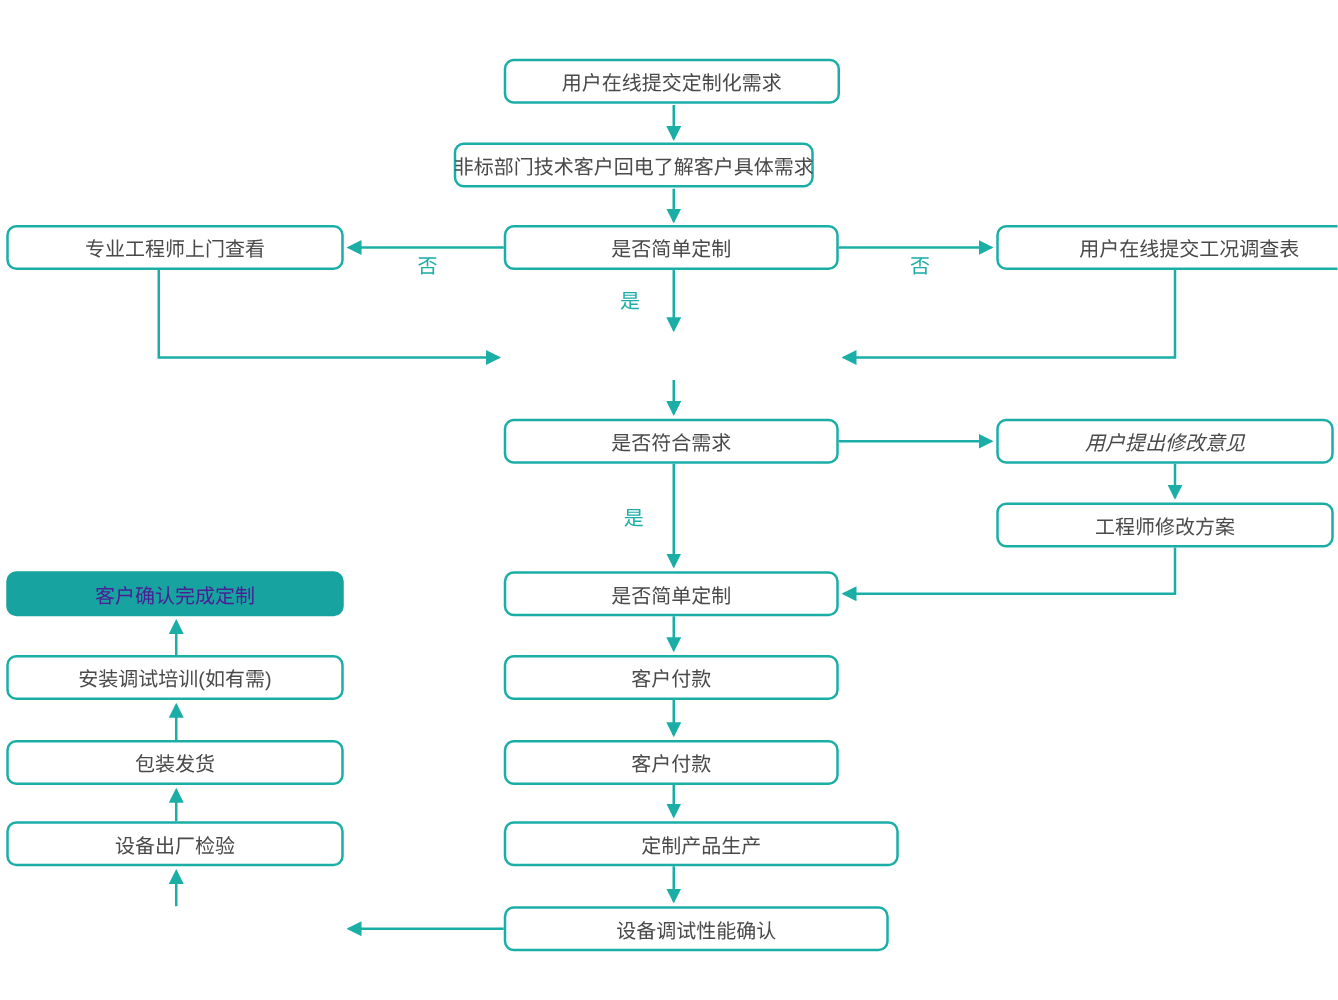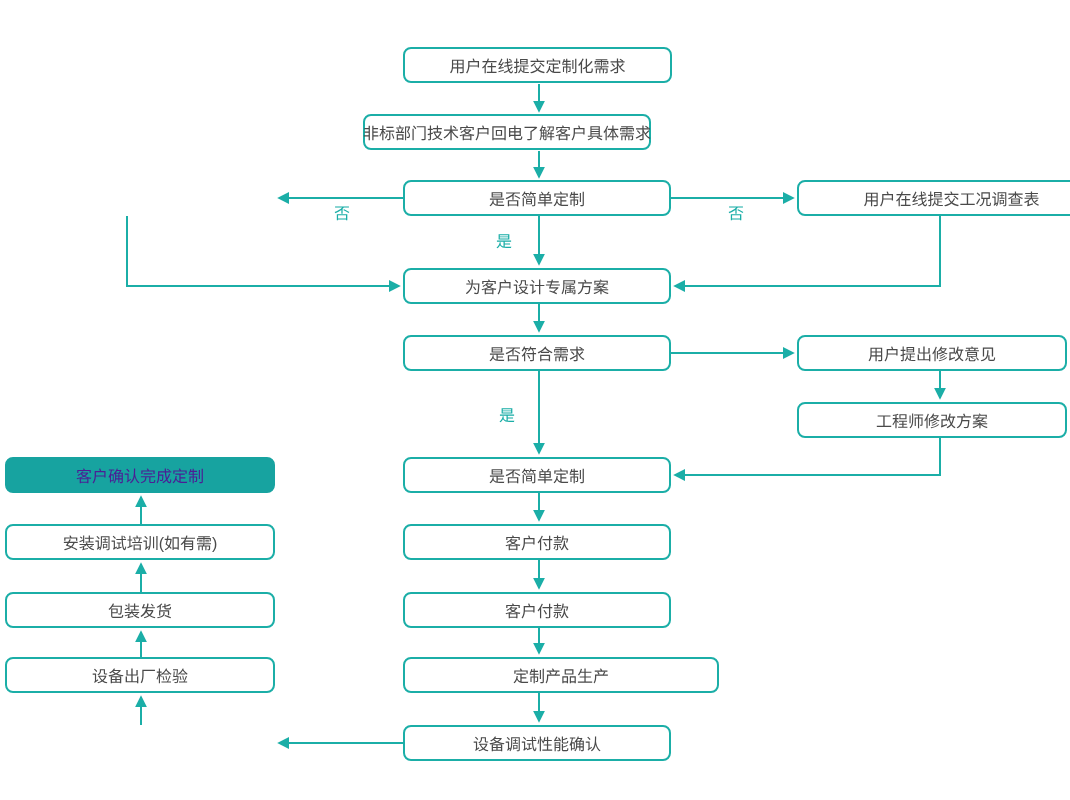--- a/index.html
+++ b/index.html
@@ -90,31 +90,31 @@
     <path d="M539,693 V721" marker-end="url(#arrow)"></path>
     <path d="M403,743 H279" marker-end="url(#arrow)"></path>
     <path d="M141,725 V697" marker-end="url(#arrow)"></path>
     <path d="M141,657 V632" marker-end="url(#arrow)"></path>
     <path d="M141,592 V564" marker-end="url(#arrow)"></path>
     <path d="M141,524 V497" marker-end="url(#arrow)"></path>
   </svg>
 
   <div class="node" style="left:403px; top:47px;  width:269px;">用户在线提交定制化需求</div>
   <div class="node" style="left:363px; top:114px; width:288px;">非标部门技术客户回电了解客户具体需求</div>
+  <div class="node" style="left:5px;   top:180px; width:270px;">专业工程师上门查看</div>
   <div class="node" style="left:403px; top:180px; width:268px;">是否简单定制</div>
   <div class="node" style="left:797px; top:180px; width:309px;font-family:Liberation Mono, monospace;">用户在线提交工况调查表</div>
-  <div class="node" style="left:403px; top:268px; width:268px;">为客户设计专属方案</div>
   <div class="node" style="left:403px; top:335px; width:268px;">是否符合需求</div>
-  <div class="node" style="left:797px; top:335px; width:270px;">用户提出修改意见</div>
+  <div class="node" style="left:797px; top:335px; width:270px;font-style:italic;">用户提出修改意见</div>
   <div class="node" style="left:797px; top:402px; width:270px;text-align:center;">工程师修改方案</div>
   <div class="node" style="left:403px; top:457px; width:268px;">是否简单定制</div>
   <div class="node" style="left:403px; top:524px; width:268px;">客户付款</div>
   <div class="node" style="left:403px; top:592px; width:268px;">客户付款</div>
   <div class="node" style="left:403px; top:657px; width:316px;">定制产品生产</div>
-  <div class="node" style="left:403px; top:725px; width:268px;">设备调试性能确认</div>
+  <div class="node" style="left:403px; top:725px; width:308px;">设备调试性能确认</div>
   <div class="node node--filled" style="left:5px; top:457px; width:270px;">客户确认完成定制</div>
   <div class="node" style="left:5px;   top:524px; width:270px;">安装调试培训(如有需)</div>
   <div class="node" style="left:5px;   top:592px; width:270px;">包装发货</div>
   <div class="node" style="left:5px;   top:657px; width:270px;">设备出厂检验</div>
 
   <span class="edge-label" style="left:334px; top:206px;">否</span>
   <span class="edge-label" style="left:728px; top:206px;">否</span>
   <span class="edge-label" style="left:496px; top:234px;">是</span>
   <span class="edge-label" style="left:499px; top:408px;">是</span>
 

